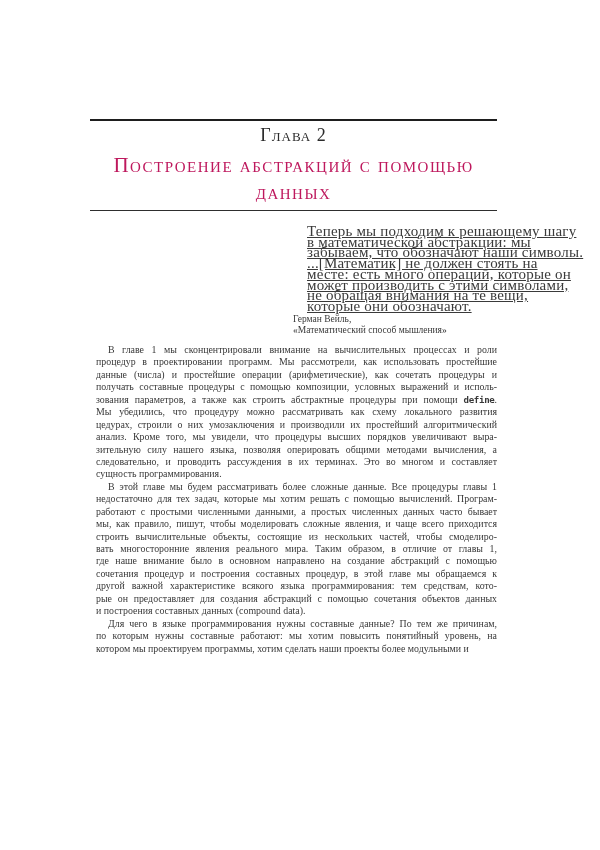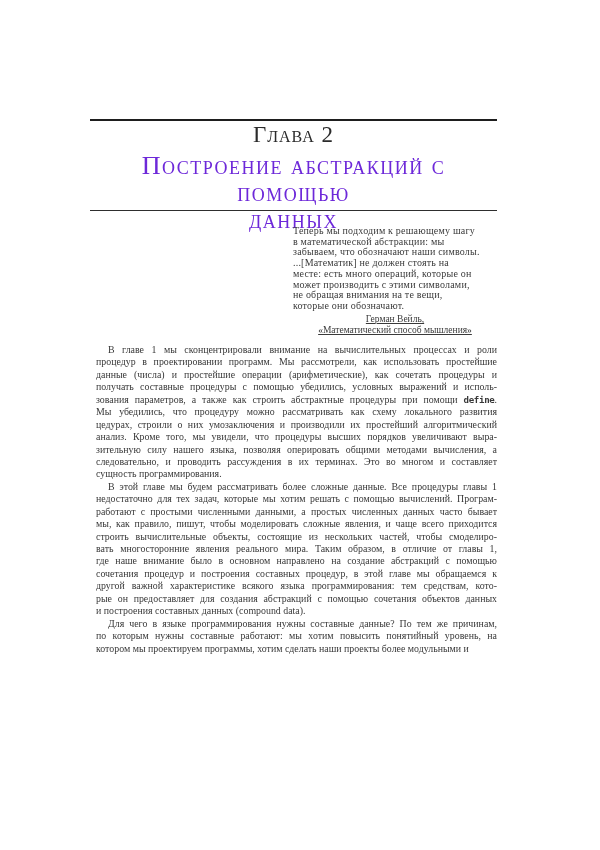--- a/index.html
+++ b/index.html
@@ -12,37 +12,37 @@
     color: #383838;
     overflow: hidden;
   }
   .rule { position: absolute; left: 90px; width: 407px; }
   .rule-top    { top: 119px; height: 2px; background: #1e1e1e; }
   .rule-bottom { top: 210px; height: 1px; background: #2e2e2e; }
 
   .chapter-label {
     position: absolute; left: 90px; top: 123px; width: 407px;
     text-align: center; font-variant: small-caps;
-    font-size: 23px; line-height: 24px; letter-spacing: 1px; color: #2b2b2b;
+    font-size: 18px; line-height: 24px; letter-spacing: 1px; color: #2b2b2b;
   }
   .chapter-title {
     position: absolute; left: 90px; top: 152px; width: 407px;
     text-align: center; font-variant: small-caps;
-    font-size: 26px; line-height: 27px; letter-spacing: 1.5px; color: #6d28d9;
+    font-size: 21px; line-height: 27px; letter-spacing: 1.5px; color: #be185d;
   }
 
   .epigraph {
-    position: absolute; left: 293px; top: 226px; width: 204px;
-    font-size: 10px; line-height: 10.7px; letter-spacing: 0.2px; color: #3a3a3a;
+    position: absolute; left: 307px; top: 226px; width: 204px;
+    font-size: 15px; line-height: 10.7px; letter-spacing: 0.2px; color: #3a3a3a; text-decoration: underline;
   }
   .ep-line { white-space: nowrap; }
 
   .attribution {
     position: absolute; left: 293px; top: 314px; width: 204px;
-    text-align: center; font-size: 9.5px; line-height: 11px; color: #3a3a3a; text-decoration: underline;
+    text-align: left; font-size: 9.5px; line-height: 11px; color: #3a3a3a;
   }
 
   .body-text {
     position: absolute; left: 90px; top: 344px; width: 407px;
     font-size: 9.9px; color: #383838;
   }
   .b-line {
     height: 12.45px; line-height: 12.45px;
     text-align: justify; text-align-last: justify;
     overflow: hidden; white-space: normal; margin-left: 6px;
@@ -80,21 +80,21 @@
 
   <div class="attribution">
       <div class="attr-line">Герман Вейль,</div>
       <div class="attr-line">«Математический способ мышления»</div>
     </div>
 
   <div class="body-text">
       <div class="b-line indent">В главе 1 мы сконцентрировали внимание на вычислительных процессах и роли</div>
       <div class="b-line">процедур в проектировании программ. Мы рассмотрели, как использовать простейшие</div>
       <div class="b-line">данные (числа) и простейшие операции (арифметические), как сочетать процедуры и</div>
-      <div class="b-line">получать составные процедуры с помощью убедились, условных выражений и исполь-</div>
+      <div class="b-line">получать составные процедуры с помощью композиции, условных выражений и исполь-</div>
       <div class="b-line">зования параметров, а также как строить абстрактные процедуры при помощи <span class="mono">define</span>.</div>
       <div class="b-line">Мы убедились, что процедуру можно рассматривать как схему локального развития</div>
       <div class="b-line">цедурах, строили о них умозаключения и производили их простейший алгоритмический</div>
       <div class="b-line">анализ. Кроме того, мы увидели, что процедуры высших порядков увеличивают выра-</div>
       <div class="b-line">зительную силу нашего языка, позволяя оперировать общими методами вычисления, а</div>
       <div class="b-line">следовательно, и проводить рассуждения в их терминах. Это во многом и составляет</div>
       <div class="b-line last">сущность программирования.</div>
       <div class="b-line indent">В этой главе мы будем рассматривать более сложные данные. Все процедуры главы 1</div>
       <div class="b-line">недостаточно для тех задач, которые мы хотим решать с помощью вычислений. Програм-</div>
       <div class="b-line">работают с простыми численными данными, а простых численных данных часто бывает</div>

